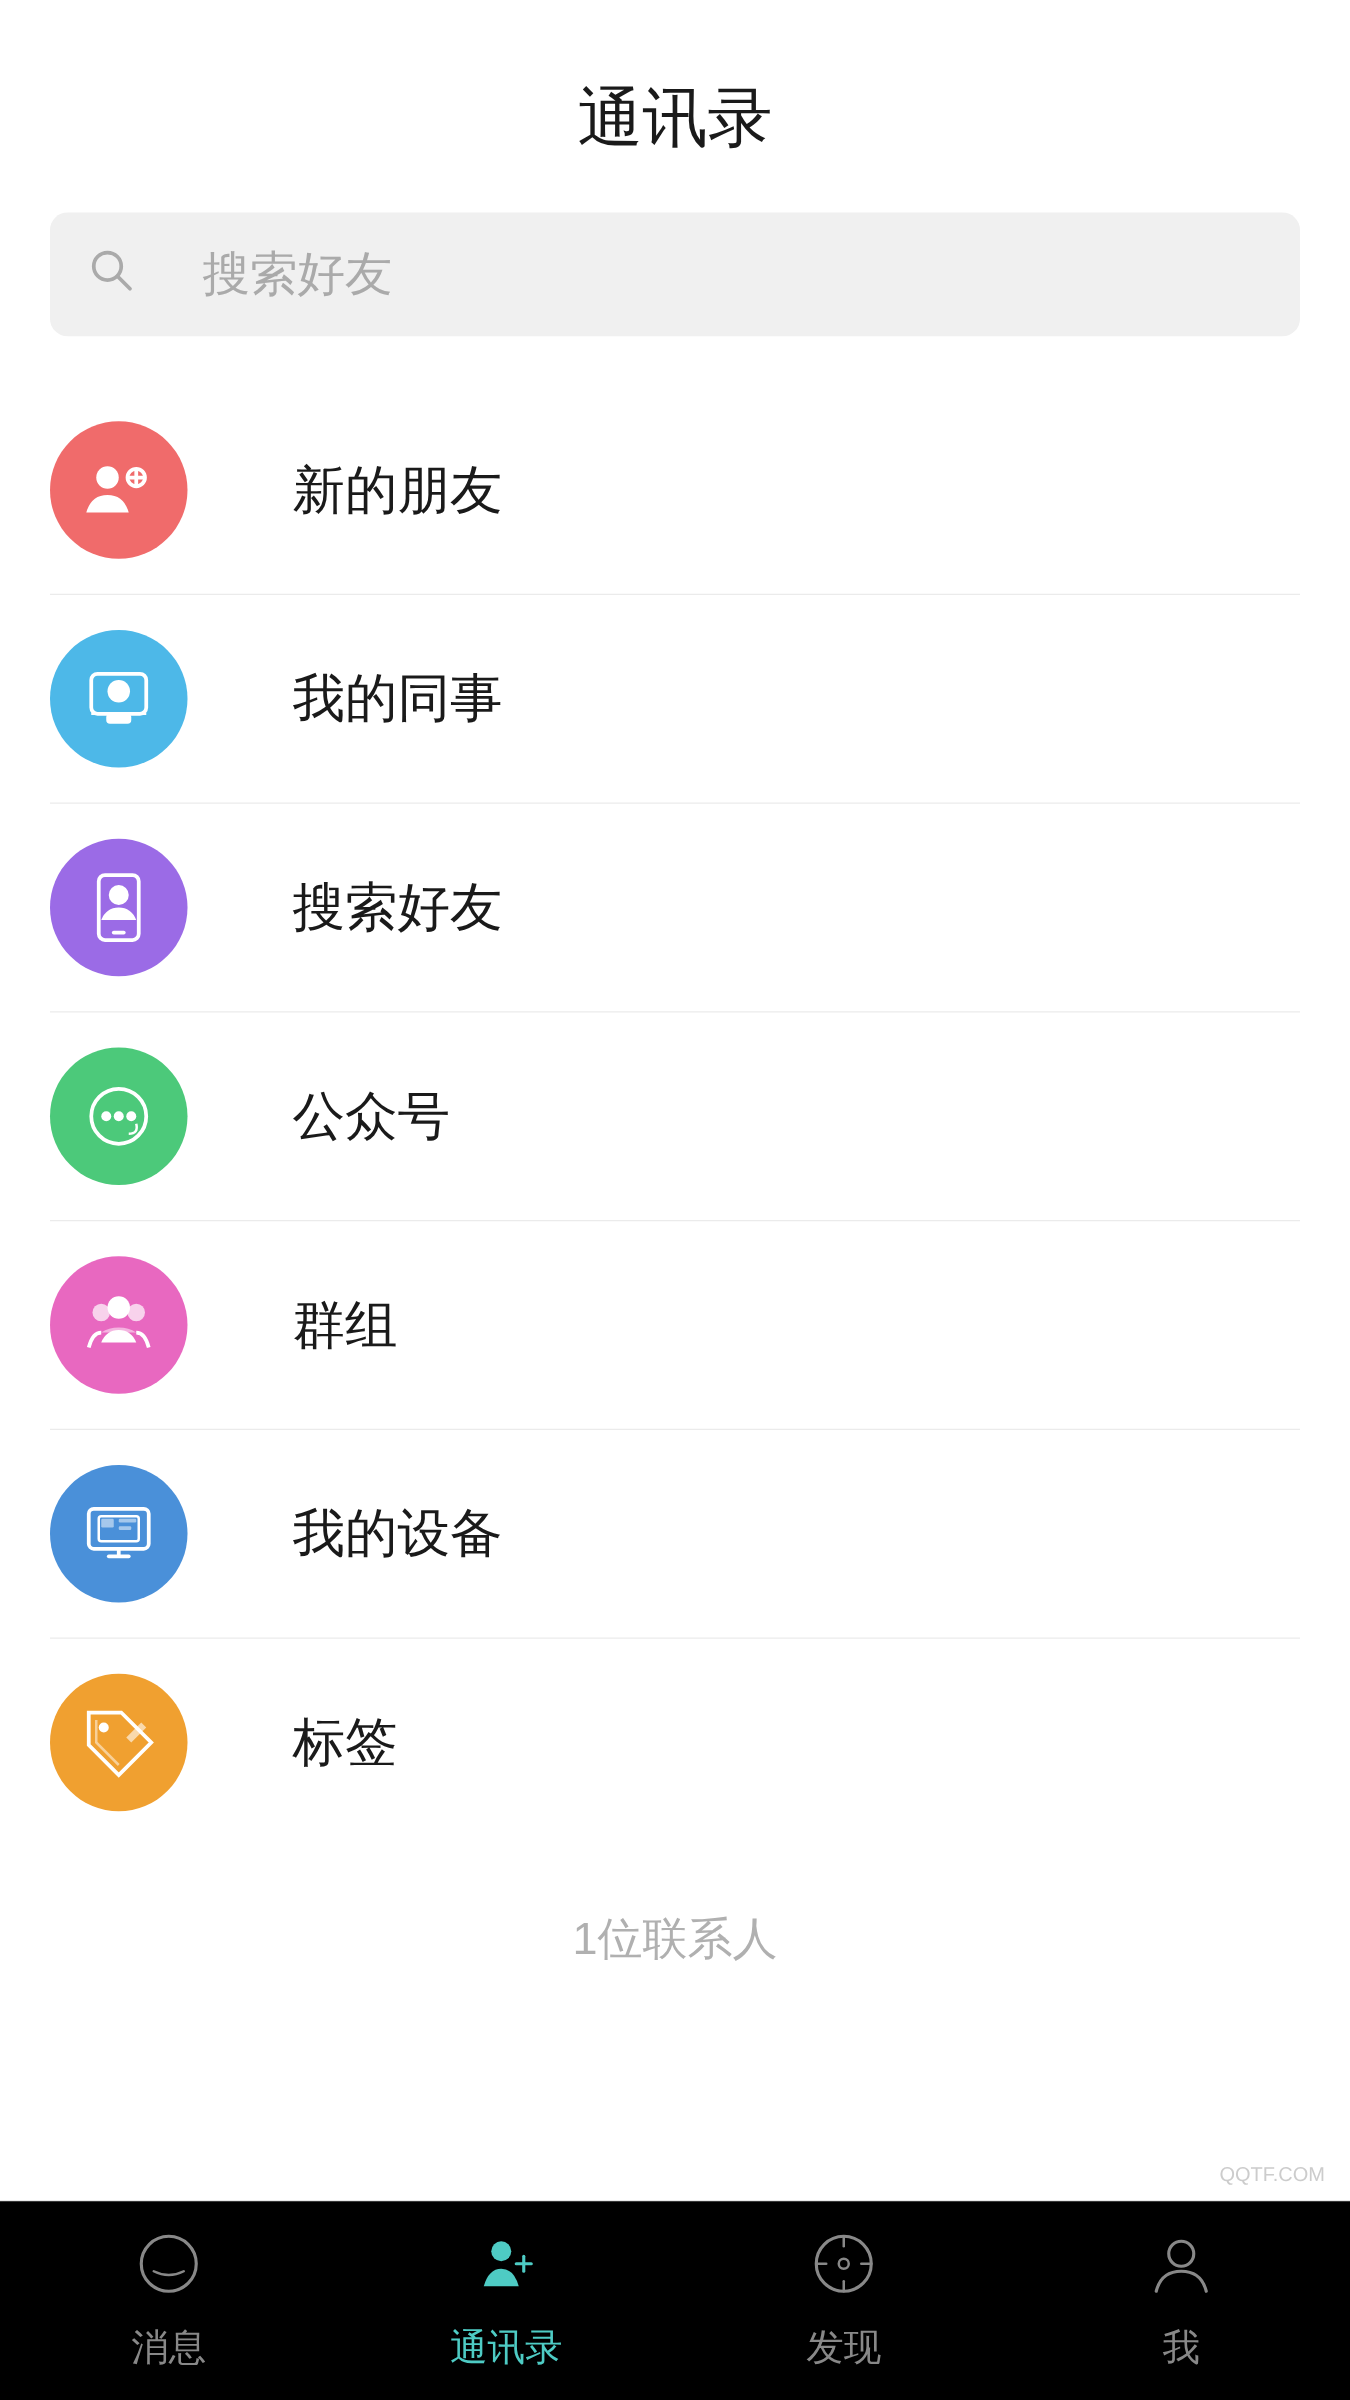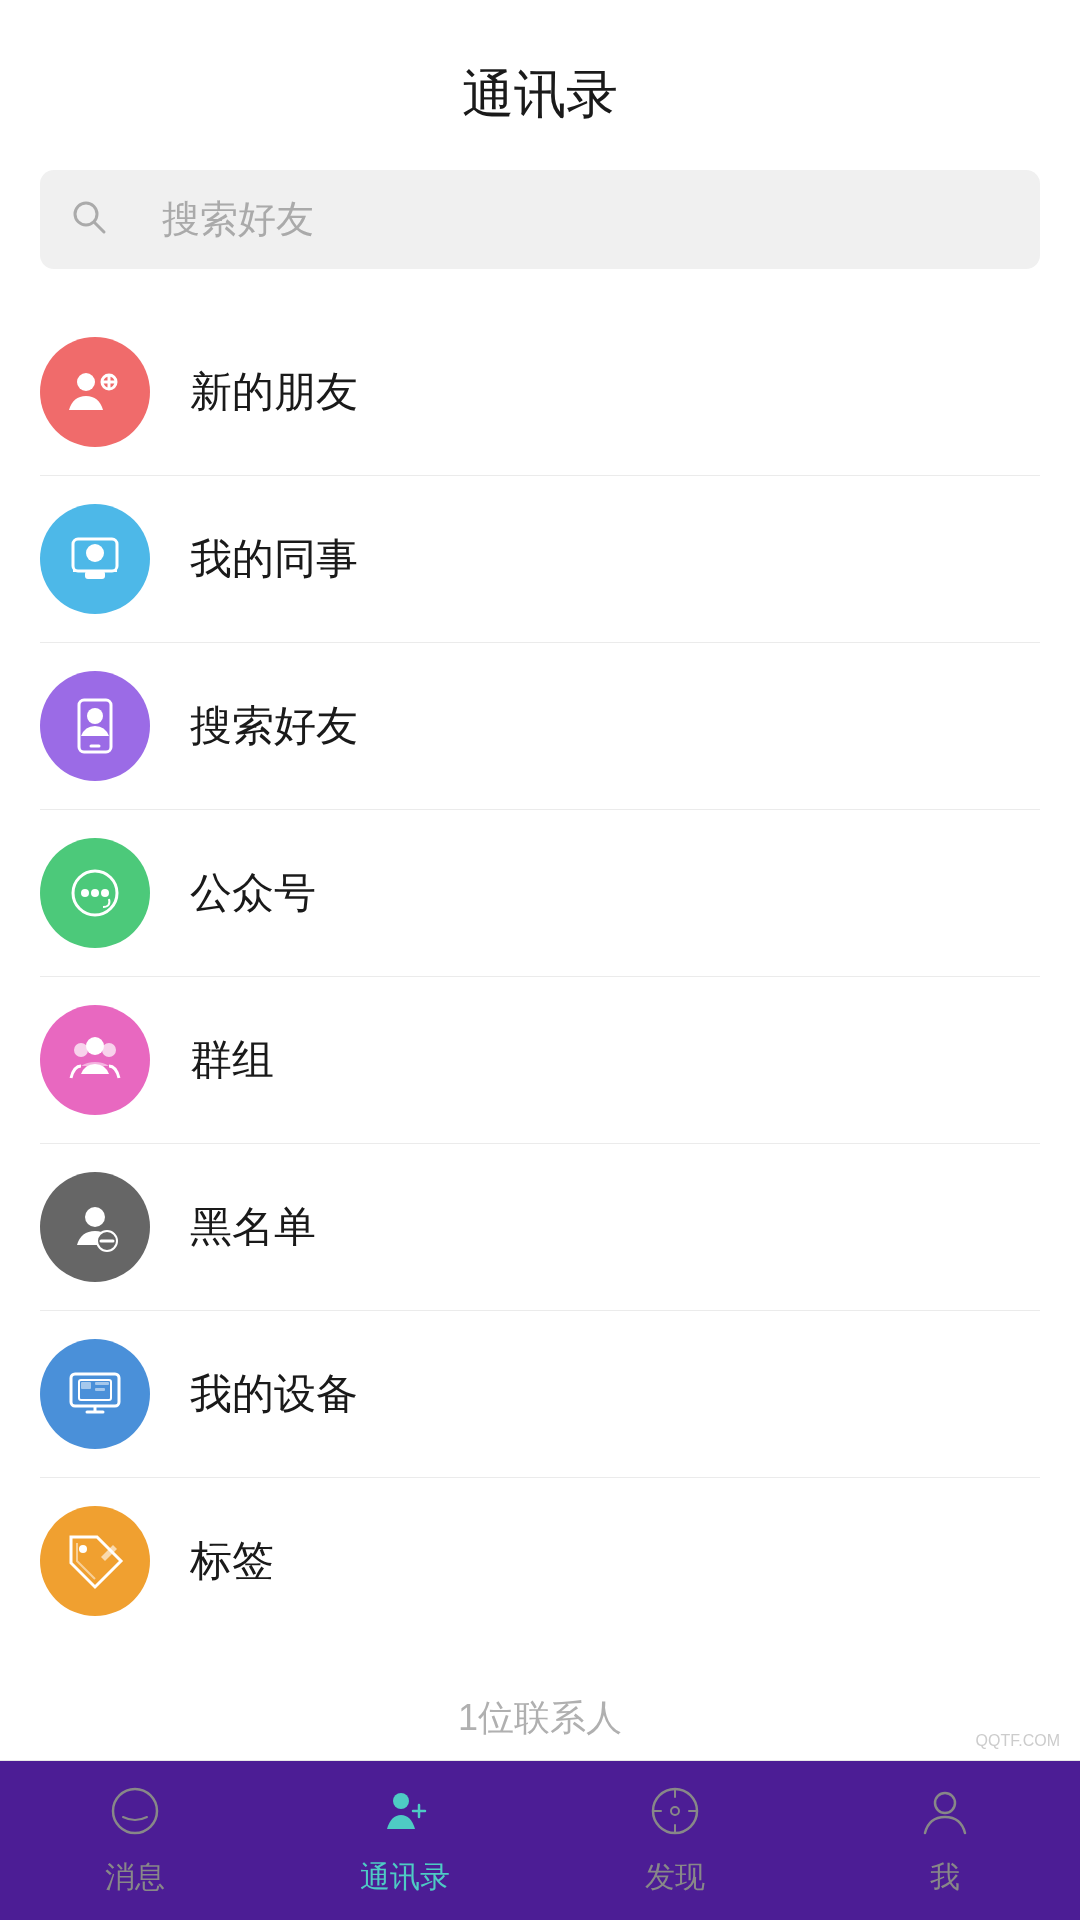--- a/index.html
+++ b/index.html
@@ -83,37 +83,38 @@
 
     .avatar-circle svg {
       width: 64px;
       height: 64px;
     }
 
     .contact-label {
       font-size: 42px;
       color: #1a1a1a;
       font-weight: 400;
+      margin-left: 44px;
     }
 
     .contact-count {
       text-align: center;
       padding: 50px 11px 40px;
       font-size: 36px;
       color: #b0b0b0;
     }
 
     
     .bottom-nav {
       position: absolute;
       bottom: 0;
       left: 0;
       right: 0;
       height: 160px;
-      background: #4c1d95;
+      background: #000000;
       border-top: 1px solid #e8e8e8;
       display: flex;
       align-items: center;
       justify-content: flex-end;
     }
 
     .nav-item {
       display: flex;
       flex-direction: column;
       align-items: center;
@@ -235,31 +236,20 @@
         <circle cx="46" cy="22" r="7" fill="white" opacity="0.7"></circle>
         <path d="M8 50 Q11 38 18 38" fill="none" stroke="white" stroke-width="3"></path>
         <path d="M18 38 Q24 34 32 34 Q40 34 46 38" fill="white" opacity="0.5"></path>
         <path d="M46 38 Q53 38 56 50" fill="none" stroke="white" stroke-width="3"></path>
         <path d="M18 46 Q22 36 32 36 Q42 36 46 46" fill="white"></path>
       </svg>
     </div>
     <span class="contact-label">群组</span>
   </div>
 
-  <div class="contact-item">
-    <div class="avatar-circle" style="background:#666666;">
-      <svg viewBox="0 0 64 64" fill="white">
-        <circle cx="32" cy="22" r="10" fill="white"></circle>
-        <path d="M14 50 Q18 36 32 36 Q46 36 50 50" fill="white"></path>
-        <circle cx="44" cy="46" r="10" fill="#666" stroke="white" stroke-width="2"></circle>
-        <line x1="38" y1="46" x2="50" y2="46" stroke="white" stroke-width="3" stroke-linecap="round"></line>
-      </svg>
-    </div>
-    <span class="contact-label">黑名单</span>
-  </div>
 
   <div class="contact-item">
     <div class="avatar-circle" style="background:#4a90d9;">
       <svg viewBox="0 0 64 64" fill="white">
         <rect x="8" y="12" width="48" height="32" rx="4" fill="none" stroke="white" stroke-width="3"></rect>
         <rect x="16" y="18" width="32" height="20" rx="2" fill="none" stroke="white" stroke-width="2"></rect>
         <line x1="24" y1="50" x2="40" y2="50" stroke="white" stroke-width="3" stroke-linecap="round"></line>
         <line x1="32" y1="44" x2="32" y2="50" stroke="white" stroke-width="3"></line>
         <rect x="18" y="20" width="10" height="7" rx="1" fill="white" opacity="0.5"></rect>
         <rect x="32" y="20" width="14" height="3" rx="1" fill="white" opacity="0.5"></rect>

